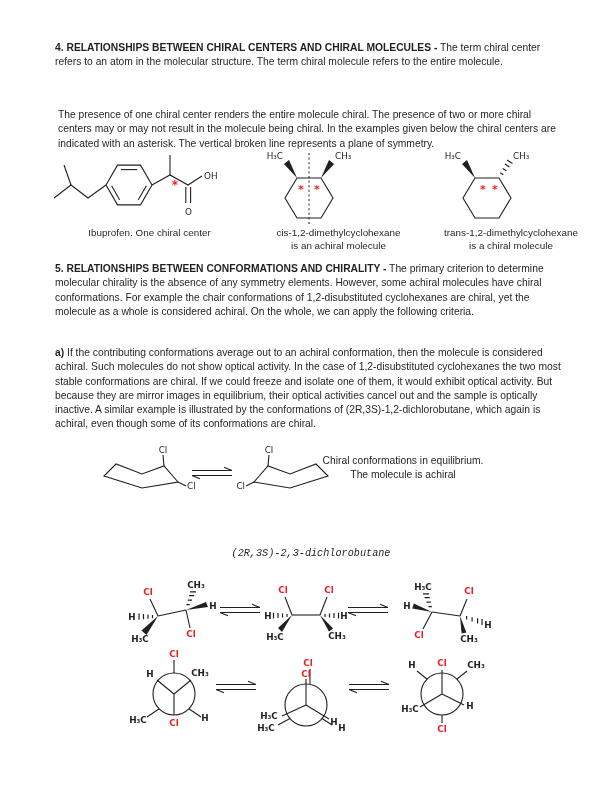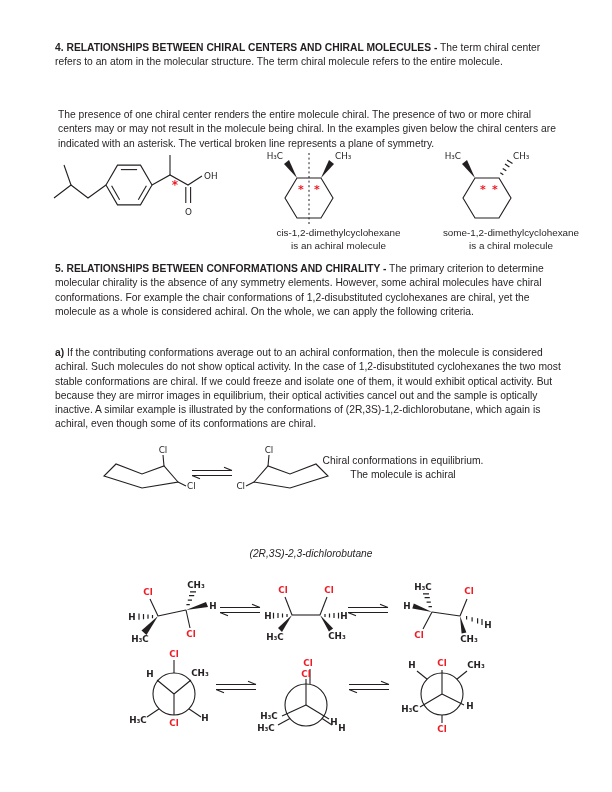--- a/index.html
+++ b/index.html
@@ -3,21 +3,21 @@
 <meta charset="utf-8">
 <style>
   html,body{margin:0;padding:0;background:#fff;}
   .page{position:relative;width:612px;height:792px;background:#ffffff;
         font-family:"Liberation Sans",sans-serif;color:var(--ink,#231f20);overflow:hidden;}
   .tb{position:absolute;font-size:10.3px;line-height:14.3px;color:var(--ink,#231f20);}
   .b{font-weight:bold;text-align:right;}
   .it{}
   .cap{position:absolute;font-size:9.9px;line-height:12.8px;text-align:center;color:var(--ink,#231f20);}
   .note{position:absolute;font-size:10.3px;line-height:14px;text-align:center;color:var(--ink,#231f20);}
-  .lbl{position:absolute;font-size:10.2px;font-style:italic;text-align:center;color:var(--ink,#231f20);}
+  .lbl{position:absolute;font-size:10.2px;font-style:italic;text-align:center;color:var(--ink,#231f20);font-family:Liberation Mono, monospace;}
   svg{position:absolute;overflow:visible;}
   svg .sk path,svg .sk line{stroke:var(--ink,#231f20);stroke-width:1.1;fill:none;}
   svg .sk polygon{fill:var(--ink,#231f20);stroke:none;}
   svg .sk circle{stroke:var(--ink,#231f20);stroke-width:1.1;fill:none;}
   svg .hash{stroke:var(--ink,#231f20);stroke-width:1.2;fill:none;}
   svg .dash{stroke:var(--ink,#231f20);stroke-width:1;stroke-dasharray:2,2.6;fill:none;}
   svg text{font-family:"DejaVu Sans",sans-serif;font-size:8.8px;fill:var(--ink,#231f20);}
   svg text.cl{fill:var(--red,#ed1c24);font-weight:bold;}
   svg text.bl{font-weight:bold;}
   svg text.ast{fill:var(--red,#ed1c24);font-weight:bold;font-size:12px;}
@@ -70,27 +70,28 @@
       <polygon points="27,28 14,14 19,10"></polygon>
     </g>
     <path class="hash" d="M52.3,22.8 L55.3,24.8 M54.7,18.4 L58.3,20.8 M57,13.9 L61.4,16.9 M59.1,10 L64.5,13.6"></path>
     <text x="13" y="9" text-anchor="end">H₃C</text>
     <text x="65" y="9">CH₃</text>
     <text x="35" y="43" text-anchor="middle" class="ast2">*</text>
     <text x="47" y="43" text-anchor="middle" class="ast2">*</text>
   </svg>
 
   <div class="cap" style="left:52px;top:227px;width:195px;">
+    <div>Ibuprofen. One chiral center</div>
   </div>
   <div class="cap" style="left:266px;top:227px;width:145px;">
     <div><span class="it">cis</span><span>-1,2-dimethylcyclohexane</span></div>
     <div>is an achiral molecule</div>
   </div>
   <div class="cap" style="left:436px;top:227px;width:150px;">
-    <div><span class="it">some</span><span>-1,2-dimethylcyclohexane</span></div>
+    <div><span class="it">trans</span><span>-1,2-dimethylcyclohexane</span></div>
     <div>is a chiral molecule</div>
   </div>
 
   <p class="tb" style="left:55px;top:262px;width:508px;margin:0;"><span class="b">5. RELATIONSHIPS BETWEEN CONFORMATIONS AND CHIRALITY -</span><span> The primary criterion to determine molecular chirality is the absence of any symmetry elements. However, some achiral molecules have chiral conformations. For example the chair conformations of 1,2-disubstituted cyclohexanes are chiral, yet the molecule as a whole is considered achiral. On the whole, we can apply the following criteria.</span></p>
 
   <p class="tb" style="left:55px;top:346px;width:508px;margin:0;"><span class="b">a)</span><span> If the contributing conformations average out to an achiral conformation, then the molecule is considered achiral. Such molecules do not show optical activity. In the case of 1,2-disubstituted cyclohexanes the two most stable conformations are chiral. If we could freeze and isolate one of them, it would exhibit optical activity. But because they are mirror images in equilibrium, their optical activities cancel out and the sample is optically inactive. A similar example is illustrated by the conformations of (2R,3S)-1,2-dichlorobutane, which again is achiral, even though some of its conformations are chiral.</span></p>
 
   <svg style="left:100px;top:444px;" width="92" height="60" viewBox="0 0 92 60">
     <g class="sk">
       <path d="M78,38 L64,22 L42,30 L16,20 L4,32 L42,44 Z"></path>

